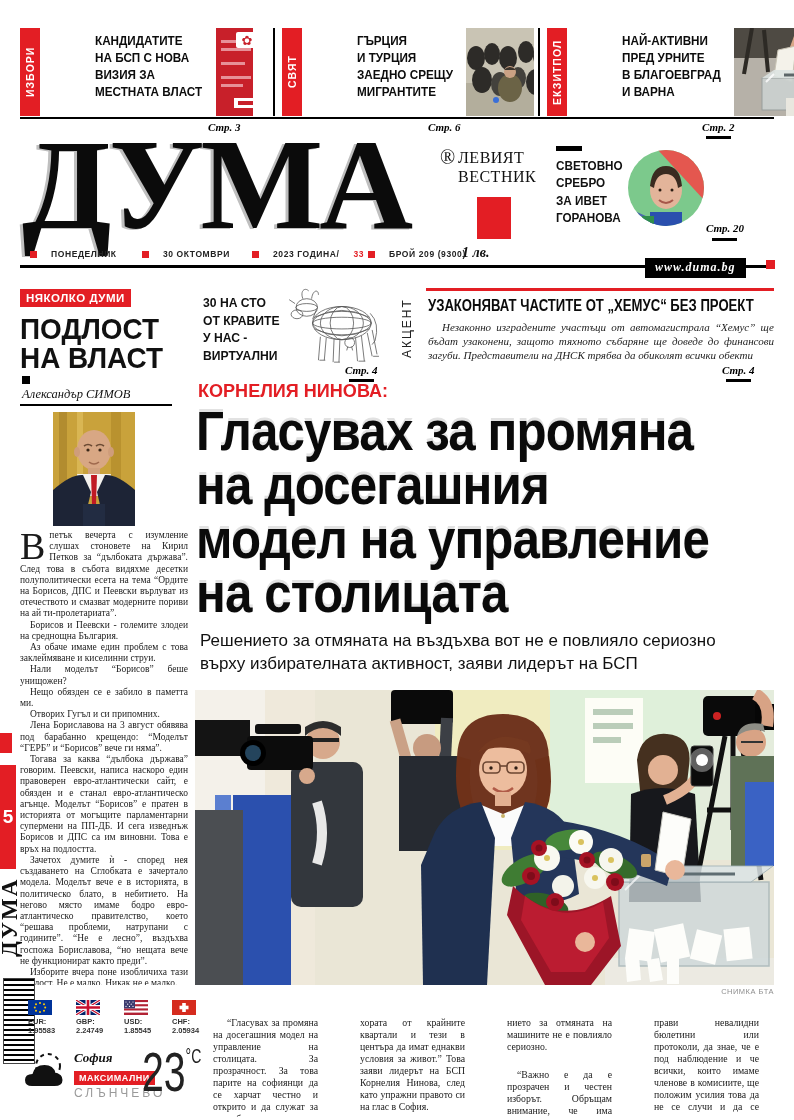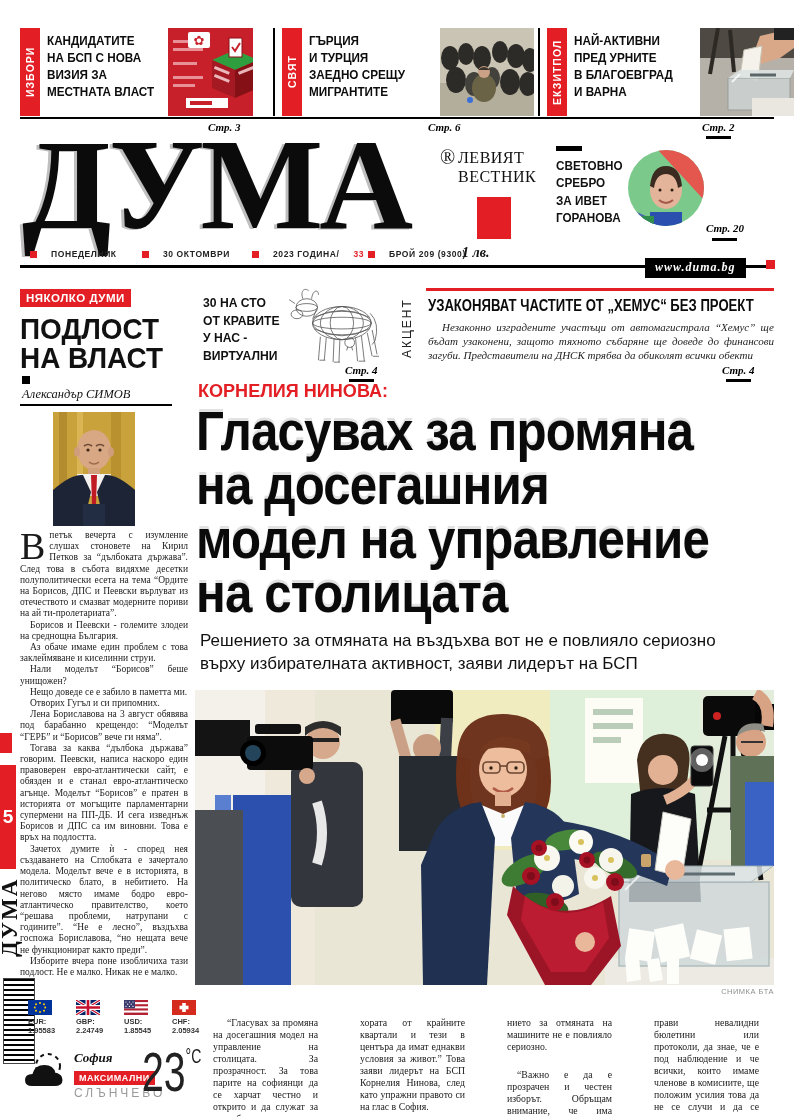--- a/index.html
+++ b/index.html
@@ -9,21 +9,21 @@
   .serif{font-family:"Liberation Serif",serif;}
   .b{font-weight:bold;text-align:right;} .i{font-style:italic;}
   :root{--red:#e31e24;}
 
   
   .teaser{position:absolute;top:0;height:88px;display:flex;}
   .vtag{width:20px;height:88px;background:var(--red);color:#fff;
         writing-mode:vertical-rl;transform:rotate(180deg);
         display:flex;align-items:center;justify-content:center;
         font:bold 10.5px "Liberation Sans",sans-serif;letter-spacing:1px;}
-  .thead{flex:1;padding:5px 2px 0 7px;font:bold 13px/1.3 "Liberation Sans",sans-serif;color:#0c0c0c;}
+  .thead{flex:1;padding:5px 2px 0 7px;font:bold 13px/1.3 "Liberation Sans",sans-serif;color:#0c0c0c;margin-left:48px;}
   .thead div{transform:scaleX(.9);transform-origin:0 50%;white-space:nowrap;}
   .timg{width:94px;height:88px;overflow:hidden;}
   .vsep{position:absolute;top:0;width:2px;height:88px;background:#000;}
   .hrule{position:absolute;background:#000;}
   .pglabel{position:absolute;font:bold italic 11px "Liberation Serif",serif;color:#000;}
   .pgdash{position:absolute;width:25px;height:3px;background:#000;}
 
   
   .logo{font:bold 130px/0.9 "Liberation Serif",serif;letter-spacing:-4px;color:#0b0b0b;
         text-shadow:-3px 1px 0 #bfbfbf;}
@@ -287,21 +287,21 @@
       <path d="M82 114 L82 78 Q64 62 52 63 L44 80 L52 114z" fill="#1d2436"></path>
       <rect x="30" y="92" width="22" height="22" fill="#222c42"></rect>
     </svg>
   </div>
 
   <div class="abs op-text" style="left:20px;top:530px;width:168px;height:455px">
     <p class="np"><span class="dropcap">В</span><span>петък вечерта с изумление слушах стоновете на Кирил Петков за “дълбоката държава”. След това в събота видяхме десетки полуполитически есета на тема “Ордите на Борисов, ДПС и Пеевски върлуват из отечеството и смазват модерните пориви на ай ти-пролетариата”.</span></p>
     <p>Борисов и Пеевски - големите злодеи на среднощна България.</p>
     <p>Аз обаче имаме един проблем с това заклеймяване и киселинни струи.</p>
     <p>Нали моделът “Борисов” беше унищожен?</p>
-    <p>Нещо доведе се е забило в паметта ми.</p>
+    <p>Нещо обязден се е забило в паметта ми.</p>
     <p>Отворих Гугъл и си припомних.</p>
     <p>Лена Бориславова на 3 август обявява под барабанно крещендо: “Моделът “ГЕРБ” и “Борисов” вече ги няма”.</p>
     <p>Тогава за каква “дълбока държава” говорим. Пеевски, написа наскоро един правоверен евро-атлантически сайт, е обязден и е станал евро-атлантическо агънце. Моделът “Борисов” е пратен в историята от могъщите парламентарни супермени на ПП-ДБ. И сега изведнъж Борисов и ДПС са им виновни. Това е връх на подлостта.</p>
     <p>Зачетох думите ѝ - според нея създаването на Сглобката е зачертало модела. Моделът вече е в историята, в политическо блато, в небитието. На негово място имаме бодро евро-атлантическо правителство, което “решава проблеми, натрупани с годините”. “Не е лесно”, въздъхва госпожа Бориславова, “но нещата вече не функционират както преди”.</p>
     <p>Изборите вчера поне изобличиха тази подлост. Не е малко. Никак не е малко.</p>
   </div>
 
   <div class="abs" style="left:0;top:733px;width:12px;height:20px;background:var(--red)"></div>
   <div class="abs" style="left:0;top:765px;width:16px;height:104px;background:var(--red);display:flex;align-items:center;justify-content:center;color:#fff;font:bold 19px 'Liberation Sans',sans-serif">5</div>
   <div class="abs vtext serif b" style="left:-3px;top:878px;height:96px;font-size:23px;letter-spacing:2px">ДУМА</div>

